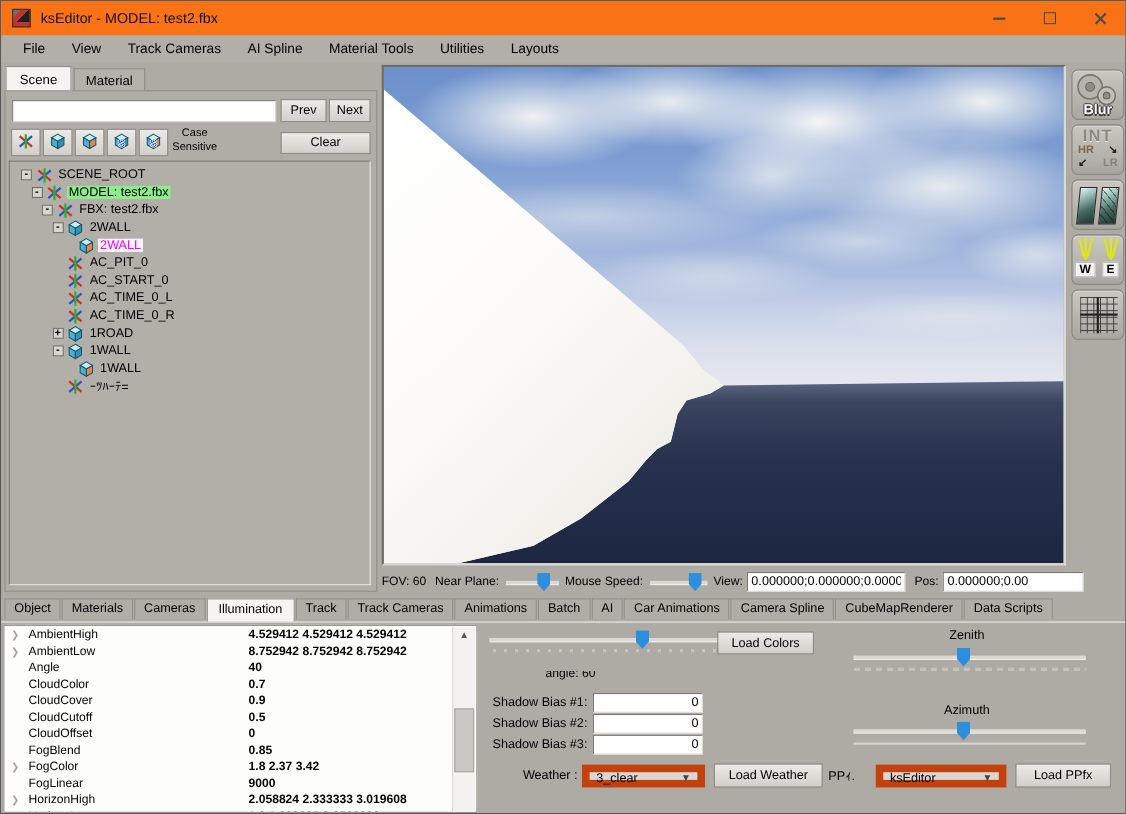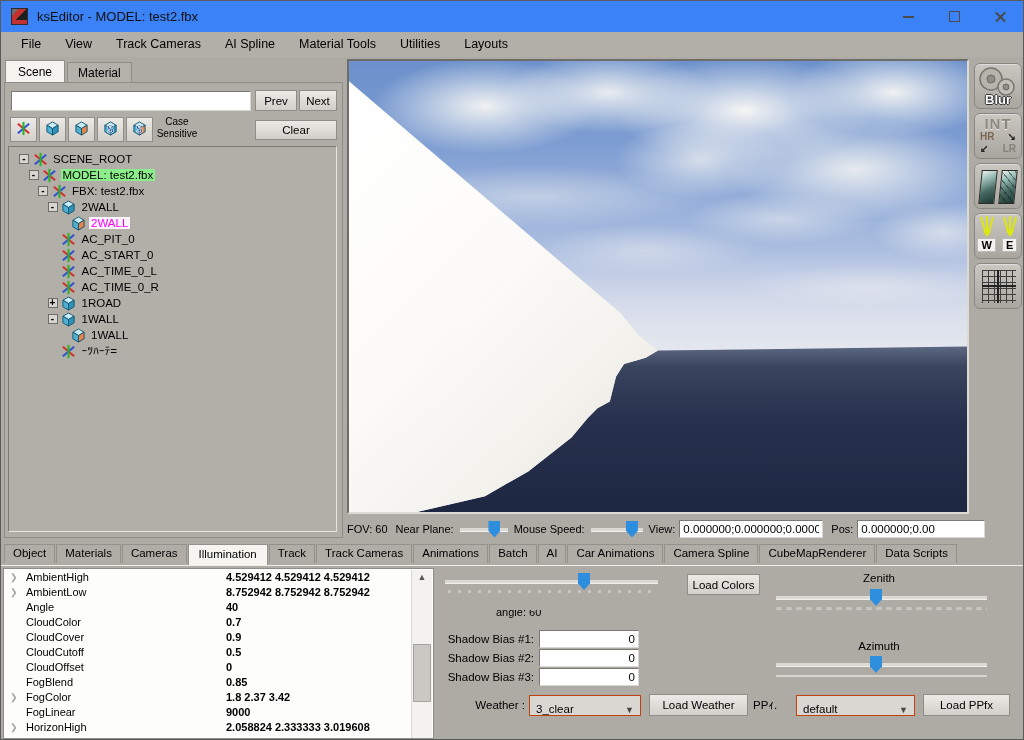--- a/index.html
+++ b/index.html
@@ -1,20 +1,20 @@
 <!DOCTYPE html>
 <html><head>
 <meta charset="utf-8">
 <style>
   html,body{margin:0;padding:0;background:#8a8a8a;}
   .win{position:relative;width:1024px;height:740px;background:#aeaba5;overflow:hidden;
        font-family:"Liberation Sans",sans-serif;color:#000;border:1px solid #5a5a5a;box-sizing:border-box;}
 
   
-  .titlebar{position:absolute;left:0;top:0;right:0;height:44px;background:#3b82f6;}
+  .titlebar{position:absolute;left:0;top:0;right:0;height:44px;background:#f97316;}
   .app-icon{position:absolute;left:10px;top:7px;width:17px;height:17px;border:1px solid #2c2c2c;box-sizing:border-box;
             background:linear-gradient(0deg,#c23030 0 4px,transparent 4px),
                        linear-gradient(135deg,#6e6e6e 0 22%,#c23030 22% 48%,#1f1f1f 48% 100%);}
   .title-text{position:absolute;left:36px;top:0;line-height:31px;font-size:13px;color:#111;}
   .winctl{position:absolute;top:0;height:31px;width:46px;display:flex;align-items:center;justify-content:center;}
   .wc-min{right:92px}.wc-max{right:46px}.wc-close{right:0}
   .g-min{width:11px;height:2px;background:#4a4a4a;}
   .g-max{width:9px;height:9px;border:1.5px solid #4a4a4a;}
   .g-close{width:11px;height:11px;position:relative;}
   .g-close::before,.g-close::after{content:"";position:absolute;left:-1px;top:5px;width:13px;height:1.6px;background:#4a4a4a;}
@@ -119,21 +119,21 @@
   .pgrid{position:absolute;left:2px;top:2px;width:431px;bottom:0;background:#fdfdfc;border:1px solid #8f8d88;overflow:hidden;box-sizing:border-box;}
   .prow{height:15px;display:flex;align-items:center;font-size:11px;padding-left:6px;}
   .pchev{width:16px;color:#a8a6a2;font-size:9px;flex:none;}
   .pname{width:200px;flex:none;}
   .pval{font-weight:bold;white-space:nowrap;}
   .pscroll{position:absolute;right:1px;top:1px;width:20px;bottom:0;background:#f3f2f0;border-left:1px solid #dcdad6;}
   .parrow{height:15px;text-align:center;font-size:9px;color:#555;line-height:15px;}
   .pthumb{position:absolute;left:1px;right:1px;top:74px;height:58px;background:#cbc8c3;border:1px solid #a7a5a0;box-sizing:border-box;}
 
   .ill-label{position:absolute;font-size:11.5px;}
-  .combo{position:absolute;background:#dad7d2;border:1px solid #c2410c;font-size:11.5px;display:flex;align-items:flex-end;
+  .combo{position:absolute;background:#dad7d2;border:7px solid #c2410c;font-size:11.5px;display:flex;align-items:flex-start;
          justify-content:space-between;padding:0 6px;box-sizing:border-box;}
   .combo .chev{font-size:9px;color:#444;}
   .sb-label{position:absolute;width:96px;text-align:right;font-size:11.5px;line-height:18px;left:437px;}
   .sb-box{position:absolute;left:538px;width:100px;height:18px;text-align:right;}
   .angle-clip{position:absolute;left:495px;top:44px;width:80px;height:10px;overflow:hidden;}
   .angle-clip span{display:block;margin-top:-4px;font-size:11px;}
 </style>
 </head>
 <body>
 
@@ -545,21 +545,21 @@
       <div class="pscroll">
         <div class="parrow">▲</div>
         <div class="pthumb"></div>
       </div>
     </div>
 
     <div class="track2" style="left:444px;top:14px;width:213px"></div>
     <div class="thumb" style="left:577px;top:7px"></div>
     <div class="ticks" style="left:447px;top:24px;width:208px"></div>
 
-    <div class="btn" style="position:absolute;left:686px;top:8px;width:73px;height:21px">Load Colors</div>
+    <div class="btn" style="position:absolute;left:651px;top:8px;width:88px;height:21px">Load Colors</div>
 
     <div class="ill-label" style="left:843px;top:6px;width:70px;text-align:center">Zenith</div>
     <div class="track2" style="left:775px;top:30px;width:211px"></div>
     <div class="thumb" style="left:869px;top:23px"></div>
     <div class="dashes" style="left:775px;top:41px;width:211px"></div>
 
     <div class="angle-clip">
         <span>angle: 60</span>
       </div>
 
@@ -578,19 +578,19 @@
     <div class="underline2" style="left:775px;top:109px;width:211px"></div>
 
     <div class="ill-label" style="left:462px;top:133px;width:62px;text-align:right">Weather :</div>
     <div class="combo" style="left:528px;top:129px;width:112px;height:21px">
       <span>3_clear</span>
       <span class="chev">▼</span>
     </div>
     <div class="btn" style="position:absolute;left:648px;top:128px;width:99px;height:22px">Load Weather</div>
     <div class="ill-label" style="left:752px;top:133px;width:40px">PPｨ.</div>
     <div class="combo" style="left:795px;top:129px;width:119px;height:21px">
-      <span>default</span>
+      <span>ksEditor</span>
       <span class="chev">▼</span>
     </div>
     <div class="btn" style="position:absolute;left:922px;top:128px;width:87px;height:22px">Load PPfx</div>
   </div>
 
 </div>
 
 </body></html>

